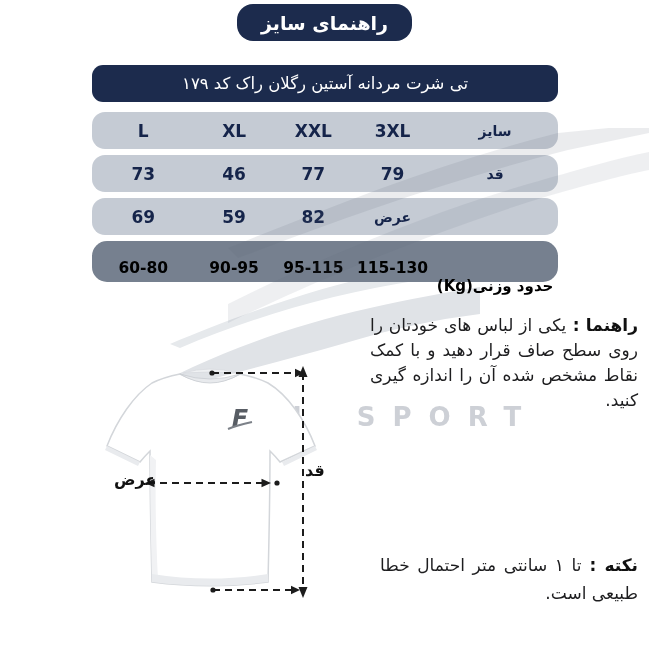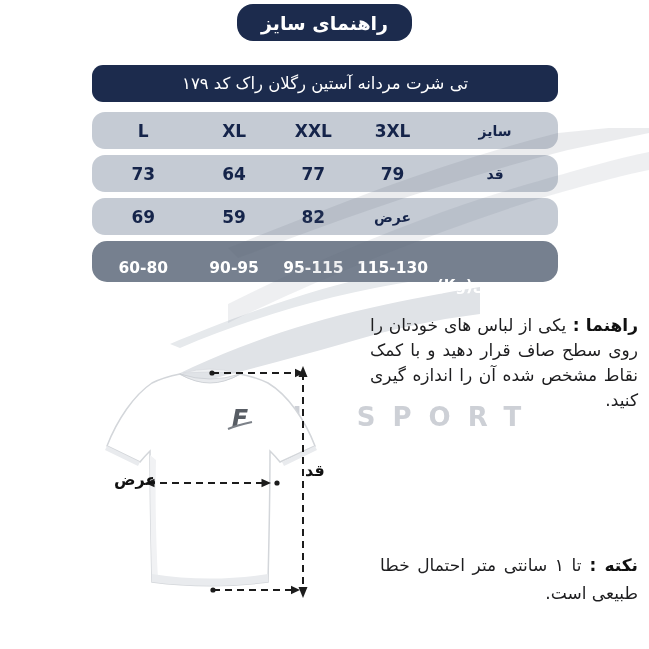--- a/index.html
+++ b/index.html
@@ -34,21 +34,21 @@
   
   .row {
     height:37px; border-radius:13px; margin-bottom:6px;
     display:grid; grid-template-columns:22% 17% 17% 17% 27%;
     align-items:center; background:#c5cbd4; color:#15244a;
     font-weight:bold; font-size:17px; text-align:center;
   }
   .row .cell { display:block; }
   .row .cell-label { direction:rtl; font-size:14px; }
   .row.dark {
-    background:#76808f; color:#ffffff; height:41px; border-radius:15px;
+    background:#76808f; color:#000000; height:41px; border-radius:15px;
     font-size:15.5px;
   }
   .row.dark .cell-label { font-size:15px;margin-top:36px; }
 
   
   .shirt-svg   { position:absolute; left:90px; top:340px; width:250px; height:265px; z-index:6; }
   .measure-svg { position:absolute; left:90px; top:340px; width:250px; height:265px; z-index:7; }
   .lbl-height { position:absolute; left:305px; top:461px; z-index:8; font-size:16px; font-weight:bold; color:#111; direction:rtl; }
   .lbl-width  { position:absolute; left:114px; top:470px; z-index:8; font-size:16px; font-weight:bold; color:#111; direction:rtl; }
 
@@ -86,21 +86,21 @@
     <div class="row">
       <span class="cell">L</span>
       <span class="cell">XL</span>
       <span class="cell">XXL</span>
       <span class="cell">3XL</span>
       <span class="cell cell-label">سایز</span>
     </div>
 
     <div class="row">
       <span class="cell">73</span>
-      <span class="cell">64</span>
+      <span class="cell">46</span>
       <span class="cell">77</span>
       <span class="cell">79</span>
       <span class="cell cell-label">قد</span>
     </div>
 
     <div class="row">
       <span class="cell">69</span>
       <span class="cell">59</span>
       <span class="cell">82</span>
       <span class="cell cell-label">عرض</span>

